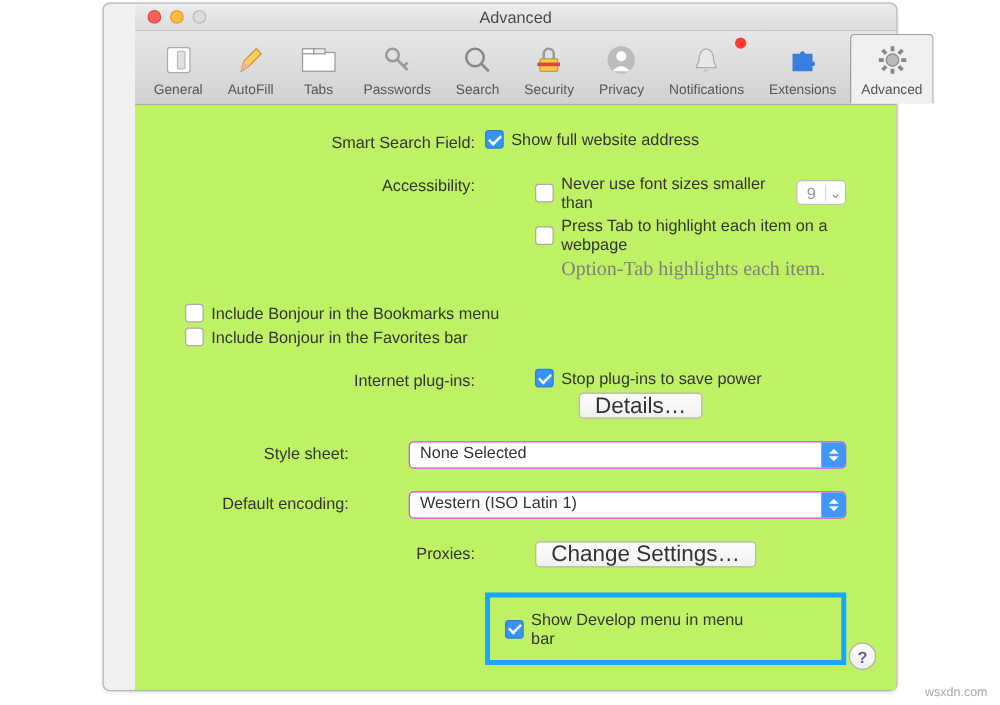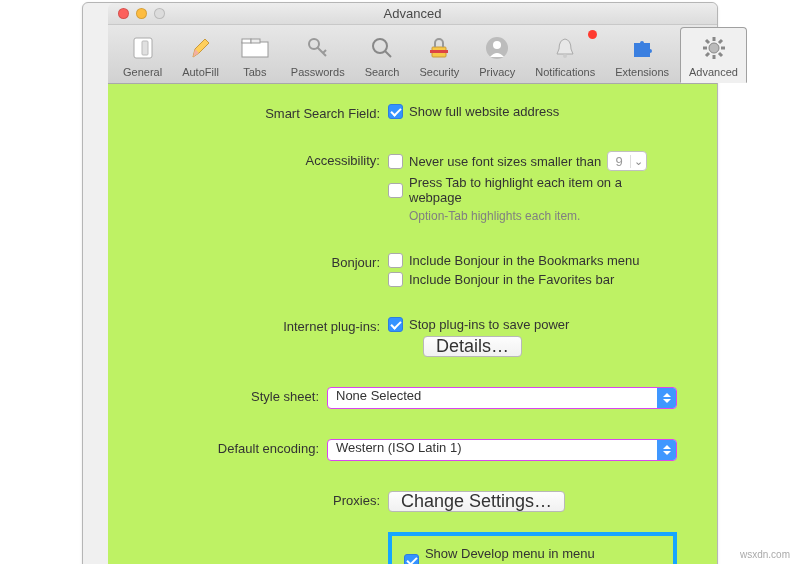--- a/index.html
+++ b/index.html
@@ -10,25 +10,25 @@
 .traffic span { width: 11px; height: 11px; border-radius: 50%; border: 0.5px solid rgba(0,0,0,0.15); }
 .t-close { background: #fc605c; } .t-min { background: #fdbc40; } .t-max { background: #dcdcdc; }
 .title { position: absolute; left: 0; right: 0; text-align: center; font-size: 13px; color: #4a4a4a; }
 .toolbar { display: flex; background: linear-gradient(#e7e7e7,#d1d1d1); border-bottom: 1px solid #a9a9a9; padding: 2px 6px 0 6px; }
 .tbtn { display: flex; flex-direction: column; align-items: center; padding: 4px 8px 4px 8px; font-size: 11px; color: #555; border: 1px solid transparent; border-radius: 4px 4px 0 0; margin-right: 2px; position: relative; cursor: default; }
 .tbtn.selected { background: #f0f0f0; border-color: #a0a0a0; border-bottom-color: #f0f0f0; }
 .tbtn .ic { width: 32px; height: 32px; display: flex; align-items: center; justify-content: center; margin-bottom: 2px; }
 .badge { position: absolute; top: 2px; right: 6px; width: 9px; height: 9px; background: #ff3b30; border-radius: 50%; }
 .content { padding: 20px 40px 20px 40px; background: #bef264; min-height: 460px; position: relative; }
 .row { display: flex; align-items: flex-start; margin-bottom: 6px; }
-.row.gap { margin-top: 30px; }
+.row.gap { margin-top: 18px; gap: 40px; }
 .lbl { width: 240px; text-align: right; padding-right: 8px; padding-top: 2px; color: #333; }
 .val { flex: 1; display: flex; flex-direction: column; gap: 4px; }
 .line { display: flex; align-items: center; gap: 6px; color: #333; }
-.hint { color: #808080; font-size: 12px; padding-left: 0; }
+.hint { color: #808080; font-size: 16px; padding-left: 0; font-family: Liberation Serif, serif; }
 .chk { width: 15px; height: 15px; border: 1px solid #aaa; border-radius: 3px; background: #fff; display: inline-flex; align-items: center; justify-content: center; flex-shrink: 0; }
 .chk.on { background: #3493ff; border-color: #2d7de0; }
 .chk.on::after { content: ""; width: 4px; height: 8px; border: solid #fff; border-width: 0 2px 2px 0; transform: rotate(45deg); margin-top: -2px; }
 .numbox { height: 20px; border: 1px solid #c0c0c0; border-radius: 4px; background: #fff; display: inline-flex; align-items: center; }
 .numbox .n { width: 22px; text-align: center; color: #999; } .numbox .step { width: 16px; text-align: center; color: #888; border-left: 1px solid #ddd; font-size: 11px; }
 .btn { height: 21px; padding: 0 12px; background: linear-gradient(#fdfdfd,#f1f1f1); border: 1px solid #b8b8b8; border-radius: 4px; font-size: 18px; color: #333; display: inline-flex; align-items: center; }
 .select { position: relative; height: 22px; background: #fff; border: 1px solid #d946ef; border-radius: 4px; display: flex; align-items: flex-start; padding: 0 26px 0 8px; width: 350px; }
 .select .arrow { position: absolute; right: 0; top: 0; width: 19px; height: 100%; background: #3f97ff; border-radius: 0 3px 3px 0; display: flex; flex-direction: column; align-items: center; justify-content: center; gap: 1px; }
 .select .arrow::before { content: ""; border: 4px solid transparent; border-bottom-color: #fff; margin-bottom: 1px; }
 .select .arrow::after { content: ""; border: 4px solid transparent; border-top-color: #fff; }
@@ -174,21 +174,20 @@
         </div>
         <div class="line">
           <span class="chk"></span>
           <span>Press Tab to highlight each item on a webpage</span>
         </div>
         <div class="line hint" style="padding-left:21px">Option-Tab highlights each item.</div>
       </div>
     </div>
 
     <div class="row gap">
-      <div class="lbl">Bonjour:</div>
       <div class="val">
         <div class="line">
             <span class="chk"></span>
             <span>Include Bonjour in the Bookmarks menu</span>
           </div>
         <div class="line">
             <span class="chk"></span>
             <span>Include Bonjour in the Favorites bar</span>
           </div>
       </div>

